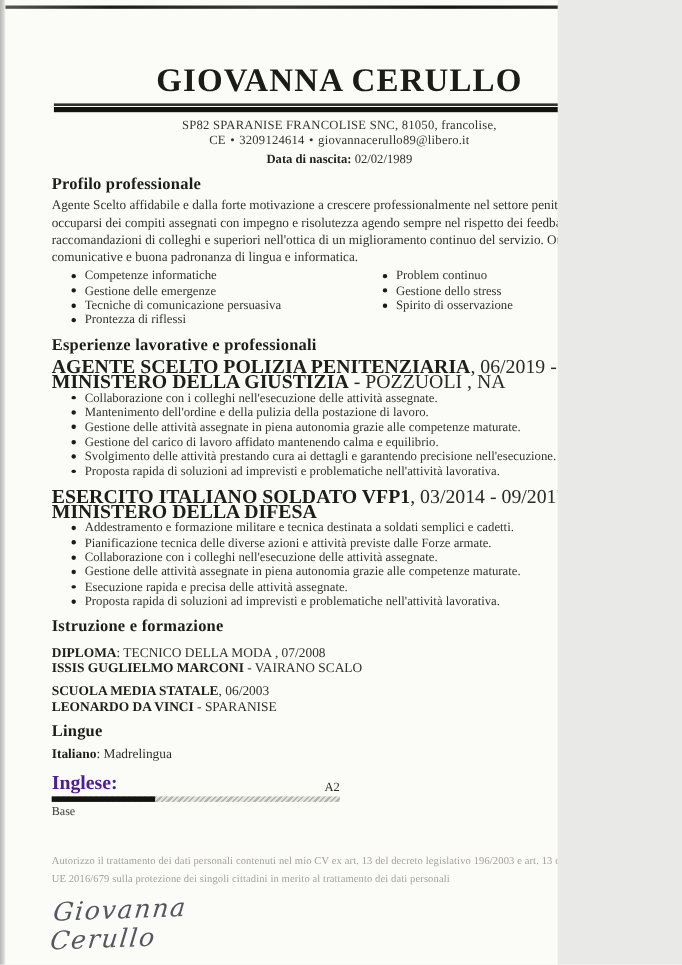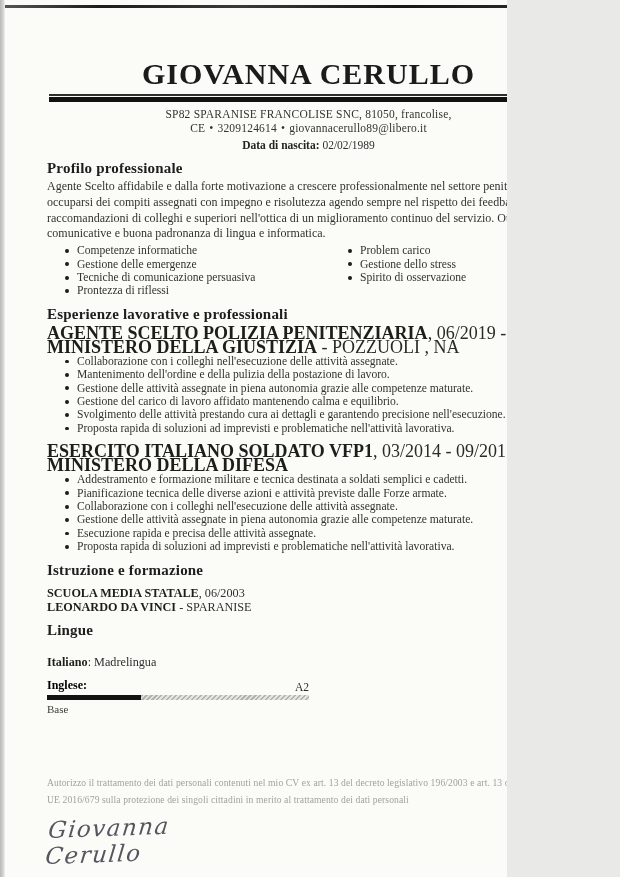--- a/index.html
+++ b/index.html
@@ -42,25 +42,25 @@
 
   .job { margin-top:3px; }
   .job + .job { margin-top:9px; }
   .job-line { font-size:18px; line-height:14px; color:#2a2a26; }
   .job-line b { color:#1d1d1a; }
 
   .edu-item { margin-top:7px; }
   .edu-line { font-size:12.2px; line-height:14px; }
   .edu-line b { color:#1d1d1a; }
 
-  .lang-native { margin-top:16px; font-size:12.2px; line-height:14px; }
+  .lang-native { margin-top:4px; font-size:12.2px; line-height:14px; }
   .lang-native b { color:#1d1d1a; }
   .eng-block { margin-top:9px; width:262px; }
   .eng-head { display:flex; justify-content:space-between; align-items:flex-end; }
-  .eng-label { font-size:12px; font-weight:bold; color:#000000; }
+  .eng-label { font-size:18px; font-weight:bold; color:#4c1d95; }
   .eng-code { font-size:11.5px; color:#2e2e2a; }
   .eng-bar { position:relative; margin-top:2px; height:5px;
     background:repeating-linear-gradient(135deg,#b4b4ae 0 1.5px,#e4e4de 1.5px 3.5px); }
   .eng-fill { position:absolute; left:0; top:0; bottom:0; background:#131311; }
   .eng-desc { margin-top:3px; font-size:11px; color:#3b3b37; }
 
   .footer { position:absolute; left:47px; top:774px; width:524px; }
   .disclaimer { font-size:9.6px; line-height:17px; color:#a3a19a; letter-spacing:0.1px; }
   .signature { margin-top:9px; font-family:"DejaVu Serif", serif; font-style:italic;
     font-size:23px; color:#565660; letter-spacing:1.5px;
@@ -98,21 +98,21 @@
 
         <li>Competenze informatiche</li>
             <li>Gestione delle emergenze</li>
             <li>Tecniche di comunicazione persuasiva</li>
             <li>Prontezza di riflessi</li>
           </ul>
       </div>
       <div class="skills-col-right">
         <ul class="bullets">
 
-        <li>Problem carico</li>
+        <li>Problem continuo</li>
             <li>Gestione dello stress</li>
             <li>Spirito di osservazione</li>
           </ul>
       </div>
     </div>
 
     <h2>Esperienze lavorative e professionali</h2>
 
     <div class="job">
       <div class="job-line">
@@ -145,20 +145,28 @@
           <li>Pianificazione tecnica delle diverse azioni e attività previste dalle Forze armate.</li>
           <li>Collaborazione con i colleghi nell'esecuzione delle attività assegnate.</li>
           <li>Gestione delle attività assegnate in piena autonomia grazie alle competenze maturate.</li>
           <li>Esecuzione rapida e precisa delle attività assegnate.</li>
           <li>Proposta rapida di soluzioni ad imprevisti e problematiche nell'attività lavorativa.</li>
         </ul>
     </div>
 
     <h2>Istruzione e formazione</h2>
 
+    <div class="edu-item">
+      <div class="edu-line">
+        <b>DIPLOMA</b><span>: TECNICO DELLA MODA , 07/2008</span>
+      </div>
+      <div class="edu-line">
+        <b>ISSIS GUGLIELMO MARCONI</b><span> - VAIRANO SCALO</span>
+      </div>
+    </div>
 
     <div class="edu-item">
       <div class="edu-line">
         <b>SCUOLA MEDIA STATALE</b><span>, 06/2003</span>
       </div>
       <div class="edu-line">
         <b>LEONARDO DA VINCI</b><span> - SPARANISE</span>
       </div>
     </div>
 

